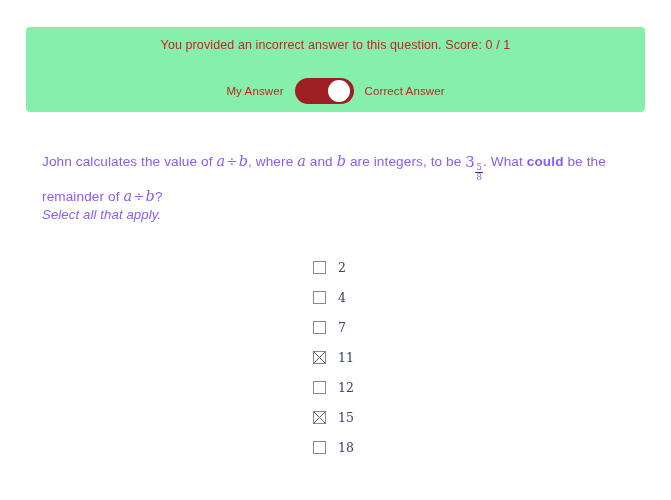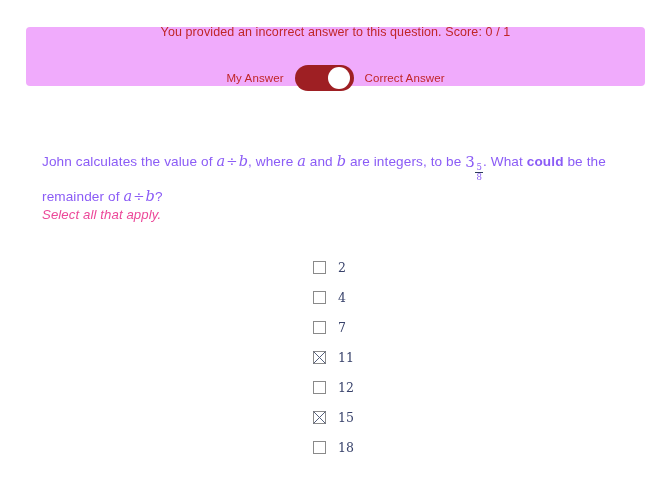--- a/index.html
+++ b/index.html
@@ -14,22 +14,22 @@
     overflow: hidden;
     position: relative;
   }
 
   
   .banner {
     position: absolute;
     left: 26px;
     top: 27px;
     width: 619px;
-    height: 59px;
-    background: #f0abfc;
+    height: 85px;
+    background: #86efac;
     border-radius: 4px;
     box-sizing: border-box;
     display: flex;
     flex-direction: column;
     align-items: center;
     justify-content: center;
   }
   .banner-headline {
     font-size: 12.5px;
     color: #c02628;
@@ -107,21 +107,21 @@
   .emph-could {
     font-weight: bold;
   }
 
   .select-all {
     position: absolute;
     left: 42px;
     top: 207px;
     font-size: 13.2px;
     font-style: italic;
-    color: #ec4899;
+    color: #8b5cf6;
     letter-spacing: 0.1px;
   }
 
   
   .options {
     position: absolute;
     left: 313px;
     top: 252px;
   }
   .option-row {

